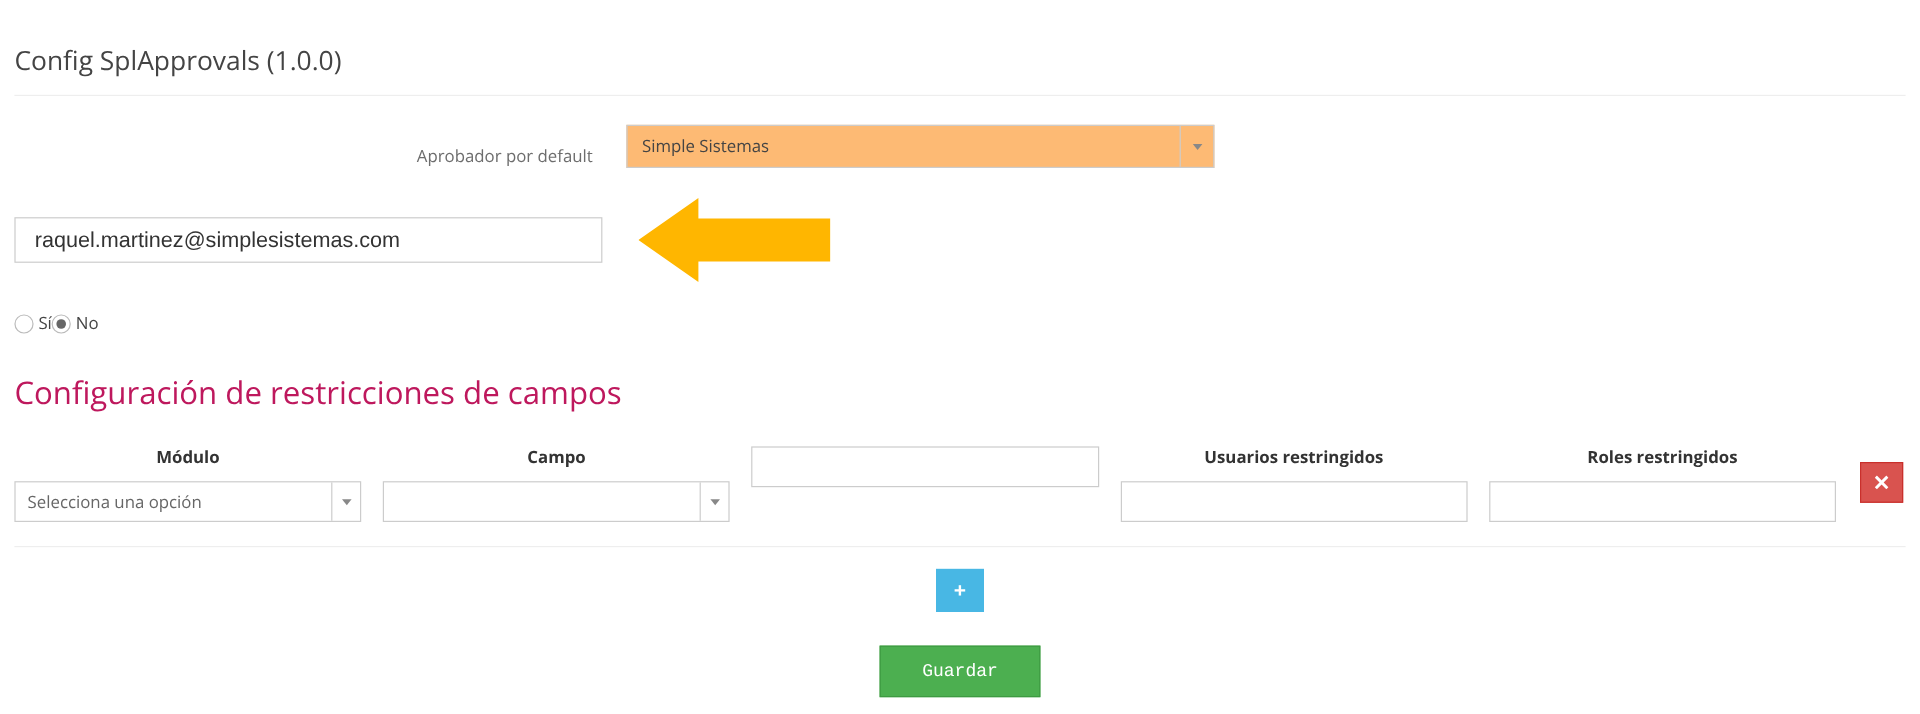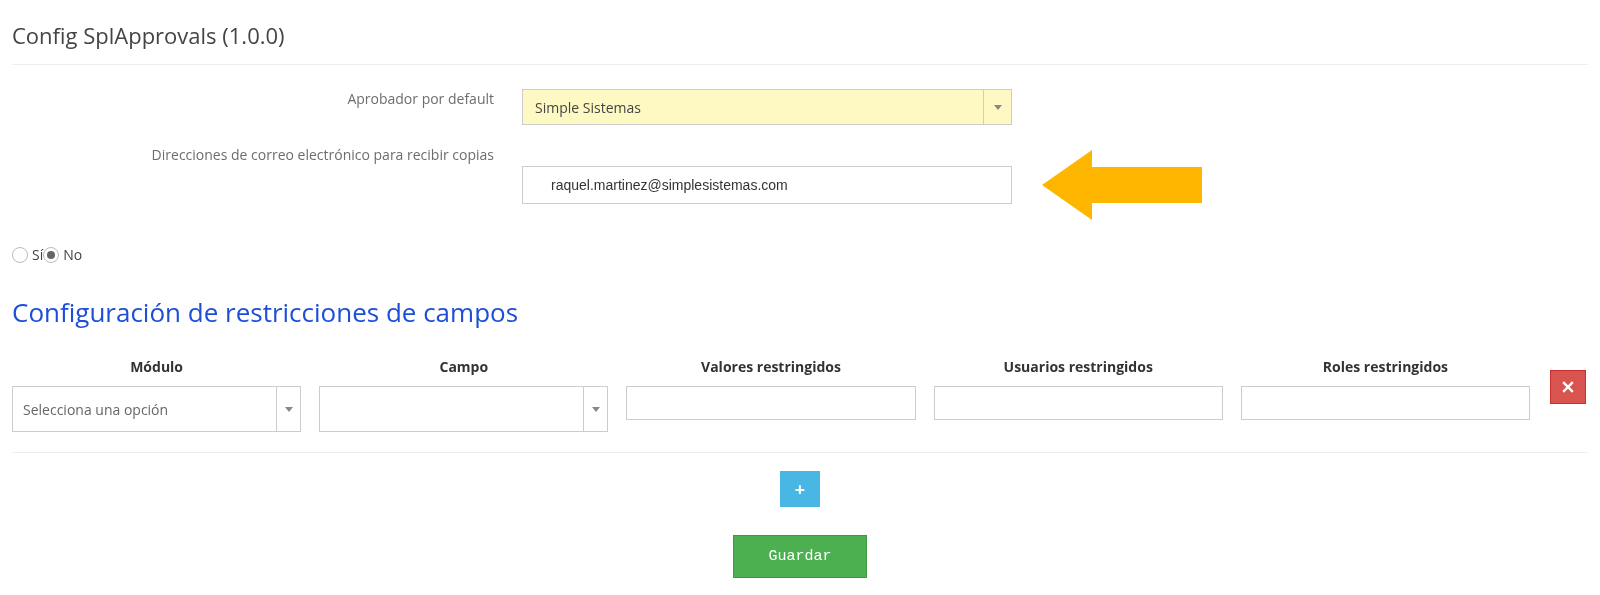--- a/index.html
+++ b/index.html
@@ -9,50 +9,50 @@
     font-family: -apple-system, BlinkMacSystemFont, "Segoe UI", "Open Sans", Arial, sans-serif;
     font-size: 14px;
     color: #333;
     background: #fff;
     width: 1600px;
   }
   h2.page-title {
     font-weight: 400;
     font-size: 22px;
     color: #444;
-    margin: 8px 0 14px 0;
+    margin: 23px 0 14px 0;
   }
   hr.divider {
     border: none;
     border-top: 1px solid #eee;
     margin: 0 0 24px 0;
   }
   .form-row {
     display: flex;
-    align-items: flex-start;
+    align-items: flex-end;
     margin-bottom: 20px;
   }
   .form-label {
     width: 510px;
     text-align: right;
     color: #6d6d6d;
     font-size: 14px;
     padding-right: 28px;
   }
   .form-control-area {
     display: flex;
     align-items: center;
     position: relative;
   }
   .select-styled {
     position: relative;
     width: 490px;
     height: 36px;
     border: 1px solid #ccc;
-    background: #fef9c3;
+    background: #fdba74;
     display: flex;
     align-items: center;
     padding: 0 12px;
     font-size: 14px;
     color: #444;
     cursor: pointer;
   }
   .select-styled .caret-box {
     position: absolute;
     right: 0; top: 0;
@@ -63,22 +63,22 @@
   .caret-down {
     width: 0; height: 0;
     border-left: 4px solid transparent;
     border-right: 4px solid transparent;
     border-top: 5px solid #888;
   }
   .text-input {
     width: 490px;
     height: 38px;
     border: 1px solid #ccc;
-    padding: 0 44px 0 28px;
-    font-size: 14px;
+    padding: 0 44px 0 16px;
+    font-size: 18px;
     color: #333;
     outline: none;
   }
   .input-addon-btn {
     position: absolute;
     right: 8px;
     top: 50%;
     transform: translateY(-50%);
     width: 26px; height: 22px;
     background: #e53935;
@@ -115,21 +115,21 @@
   }
   .arrow-annotation {
     position: relative;
     margin-left: 30px;
   }
   .arrow-annotation svg { display:block; }
 
   h2.section-title {
     font-weight: 400;
     font-size: 26px;
-    color: #1d4ed8;
+    color: #be185d;
     margin: 30px 0 14px 0;
   }
   .grid-row {
     display:flex;
     align-items:flex-start;
     gap:18px;
     border-bottom:1px solid #eee;
     padding-bottom:20px;
   }
   .grid-col {
@@ -141,21 +141,21 @@
   }
   .grid-header {
     text-align:center;
     font-weight:700;
     color:#333;
     font-size:14px;
     margin-bottom:10px;
   }
   .small-select {
     position:relative;
-    height:46px;
+    height:34px;
     border:1px solid #ccc;
     background:#fff;
     display:flex;
     align-items:center;
     padding:0 10px;
     color:#666;
     font-size:14px;
     cursor:pointer;
   }
   .small-select .caret-box {
@@ -211,21 +211,20 @@
     <div class="select-styled">
       <span>Simple Sistemas</span>
       <span class="caret-box">
           <span class="caret-down"></span>
         </span>
     </div>
   </div>
 </div>
 
 <div class="form-row">
-  <div class="form-label">Direcciones de correo electrónico para recibir copias</div>
   <div class="form-control-area" style="position:relative;">
     <input type="text" class="text-input" value="raquel.martinez@simplesistemas.com" style="">
     <div class="input-addon-btn">
       <div class="dots">
           <span></span>
           <span></span>
           <span></span>
         </div>
       <div class="bar"></div>
     </div>
@@ -268,21 +267,20 @@
   </div>
   <div class="grid-col">
     <div class="grid-header">Campo</div>
     <div class="small-select">
       <span class="caret-box">
           <span class="caret-down"></span>
         </span>
     </div>
   </div>
   <div class="grid-col">
-    <div class="grid-header">Valores restringidos</div>
     <div class="small-input"></div>
   </div>
   <div class="grid-col">
     <div class="grid-header">Usuarios restringidos</div>
     <div class="small-input"></div>
   </div>
   <div class="grid-col">
     <div class="grid-header">Roles restringidos</div>
     <div class="small-input"></div>
   </div>

